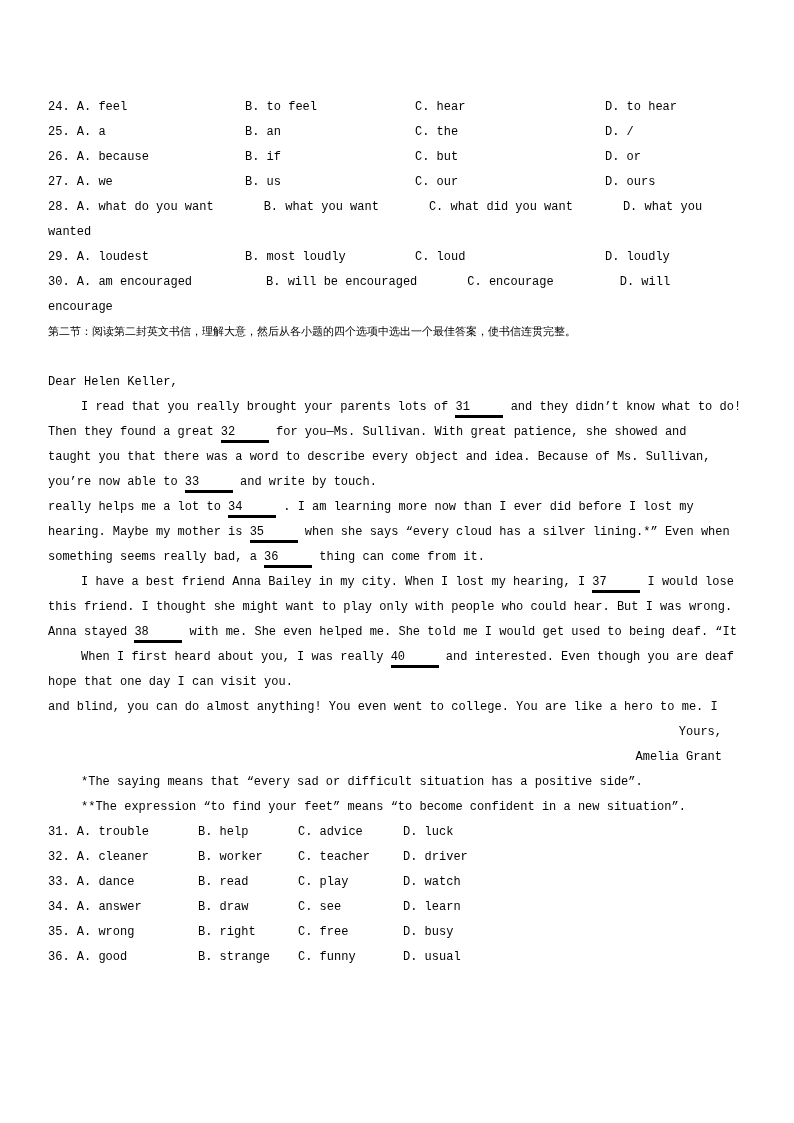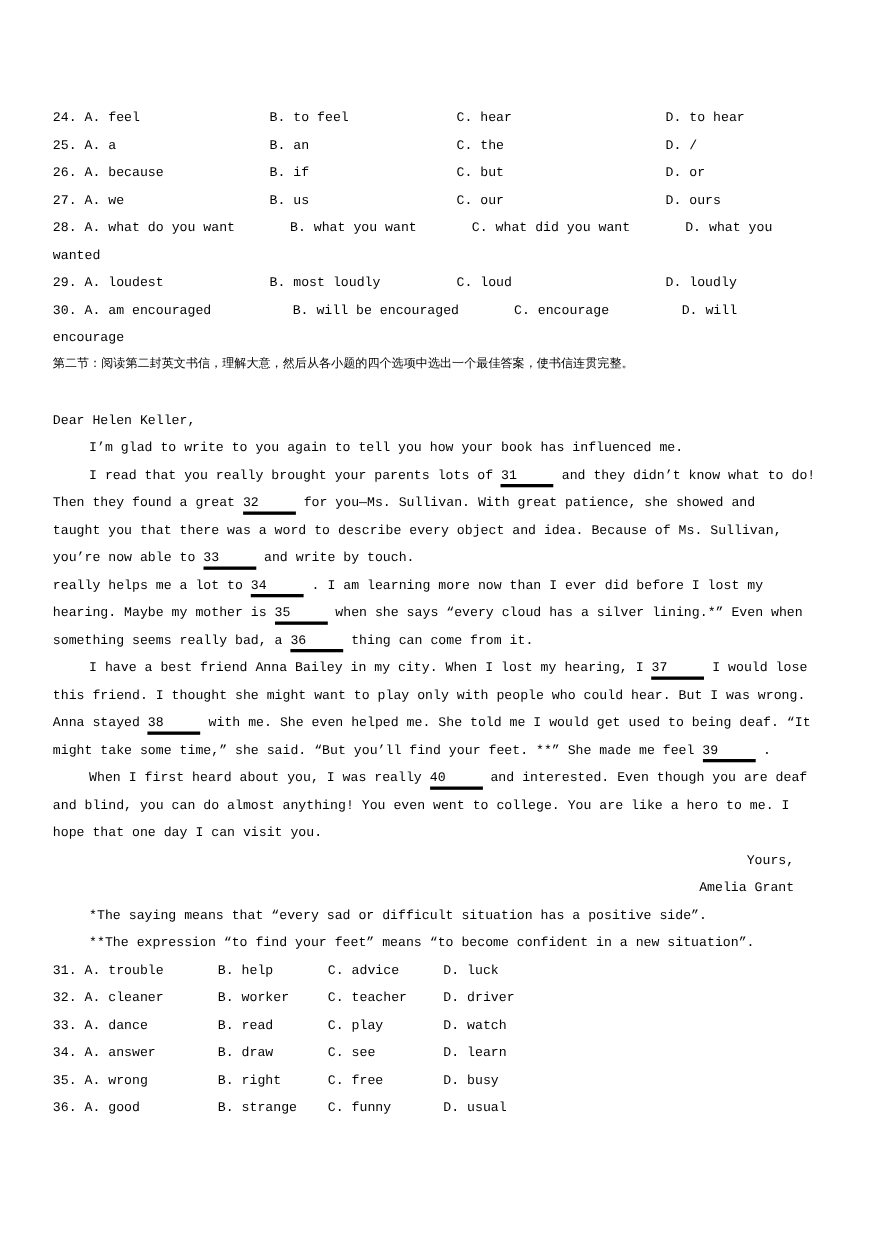--- a/index.html
+++ b/index.html
@@ -41,35 +41,33 @@
       <div class="qrow grid top" data-q="26"><span class="cell c0"><span>26. A. </span><span>because</span></span><span class="cell c1"><span>B. </span><span>if</span></span><span class="cell c2"><span>C. </span><span>but</span></span><span class="cell c3"><span>D. </span><span>or</span></span></div>
       <div class="qrow grid top" data-q="27"><span class="cell c0"><span>27. A. </span><span>we</span></span><span class="cell c1"><span>B. </span><span>us</span></span><span class="cell c2"><span>C. </span><span>our</span></span><span class="cell c3"><span>D. </span><span>ours</span></span></div>
       <div class="qrow flow top" data-q="28"><span class="cell c0"><span>28. A. </span><span>what do you want</span></span><span class="gap g1"></span><span class="cell c1"><span>B. </span><span>what you want</span></span><span class="gap g2"></span><span class="cell c2"><span>C. </span><span>what did you want</span></span><span class="gap g3"></span><span class="cell c3"><span>D. </span><span>what you wanted</span></span></div>
       <div class="qrow grid top" data-q="29"><span class="cell c0"><span>29. A. </span><span>loudest</span></span><span class="cell c1"><span>B. </span><span>most loudly</span></span><span class="cell c2"><span>C. </span><span>loud</span></span><span class="cell c3"><span>D. </span><span>loudly</span></span></div>
       <div class="qrow flow top" data-q="30"><span class="cell c0"><span>30. A. </span><span>am encouraged</span></span><span class="gap g1"></span><span class="cell c1"><span>B. </span><span>will be encouraged</span></span><span class="gap g2"></span><span class="cell c2"><span>C. </span><span>encourage</span></span><span class="gap g3"></span><span class="cell c3"><span>D. </span><span>will encourage</span></span></div>
     </div>
   <div class="section-note">第二节：阅读第二封英文书信，理解大意，然后从各小题的四个选项中选出一个最佳答案，使书信连贯完整。</div>
   <div class="spacer"></div>
   <div id="letter">
       <div class="line"><span>Dear Helen Keller,</span></div>
-      <div class="line ind"><span>I’m glad to write to you again to tell you how your book has influenced me.</span></div>
       <div class="line ind"><span>I read that you really brought your parents lots of </span><span class="blank">31</span><span> and they didn’t know what to do!</span></div>
       <div class="line"><span>Then they found a great </span><span class="blank">32</span><span> for you—Ms. Sullivan. With great patience, she showed and</span></div>
       <div class="line"><span>taught you that there was a word to describe every object and idea. Because of Ms. Sullivan,</span></div>
       <div class="line"><span>you’re now able to </span><span class="blank">33</span><span> and write by touch.</span></div>
       <div class="line"><span>really helps me a lot to </span><span class="blank">34</span><span> . I am learning more now than I ever did before I lost my</span></div>
       <div class="line"><span>hearing. Maybe my mother is </span><span class="blank">35</span><span> when she says “every cloud has a silver lining.*” Even when</span></div>
       <div class="line"><span>something seems really bad, a </span><span class="blank">36</span><span> thing can come from it.</span></div>
       <div class="line ind"><span>I have a best friend Anna Bailey in my city. When I lost my hearing, I </span><span class="blank">37</span><span> I would lose</span></div>
       <div class="line"><span>this friend. I thought she might want to play only with people who could hear. But I was wrong.</span></div>
       <div class="line"><span>Anna stayed </span><span class="blank">38</span><span> with me. She even helped me. She told me I would get used to being deaf. “It</span></div>
-      <div class="line"><span>might take some time,” she said. “But you’ll find your feet. **” She made me feel </span><span class="blank">39</span><span> .</span></div>
       <div class="line ind"><span>When I first heard about you, I was really </span><span class="blank">40</span><span> and interested. Even though you are deaf</span></div>
+      <div class="line"><span>hope that one day I can visit you.</span></div>
       <div class="line"><span>and blind, you can do almost anything! You even went to college. You are like a hero to me. I</span></div>
-      <div class="line"><span>hope that one day I can visit you.</span></div>
       <div class="line right"><span>Yours,</span></div>
       <div class="line right"><span>Amelia Grant</span></div>
     </div>
   <div id="footnotes">
       <div class="line ind"><span>*The saying means that “every sad or difficult situation has a positive side”.</span></div>
       <div class="line ind"><span>**The expression “to find your feet” means “to become confident in a new situation”.</span></div>
     </div>
   <div id="q-bottom">
       <div class="qrow grid bot" data-q="31"><span class="cell c0"><span>31. A. </span><span>trouble</span></span><span class="cell c1"><span>B. </span><span>help</span></span><span class="cell c2"><span>C. </span><span>advice</span></span><span class="cell c3"><span>D. </span><span>luck</span></span></div>
       <div class="qrow grid bot" data-q="32"><span class="cell c0"><span>32. A. </span><span>cleaner</span></span><span class="cell c1"><span>B. </span><span>worker</span></span><span class="cell c2"><span>C. </span><span>teacher</span></span><span class="cell c3"><span>D. </span><span>driver</span></span></div>

